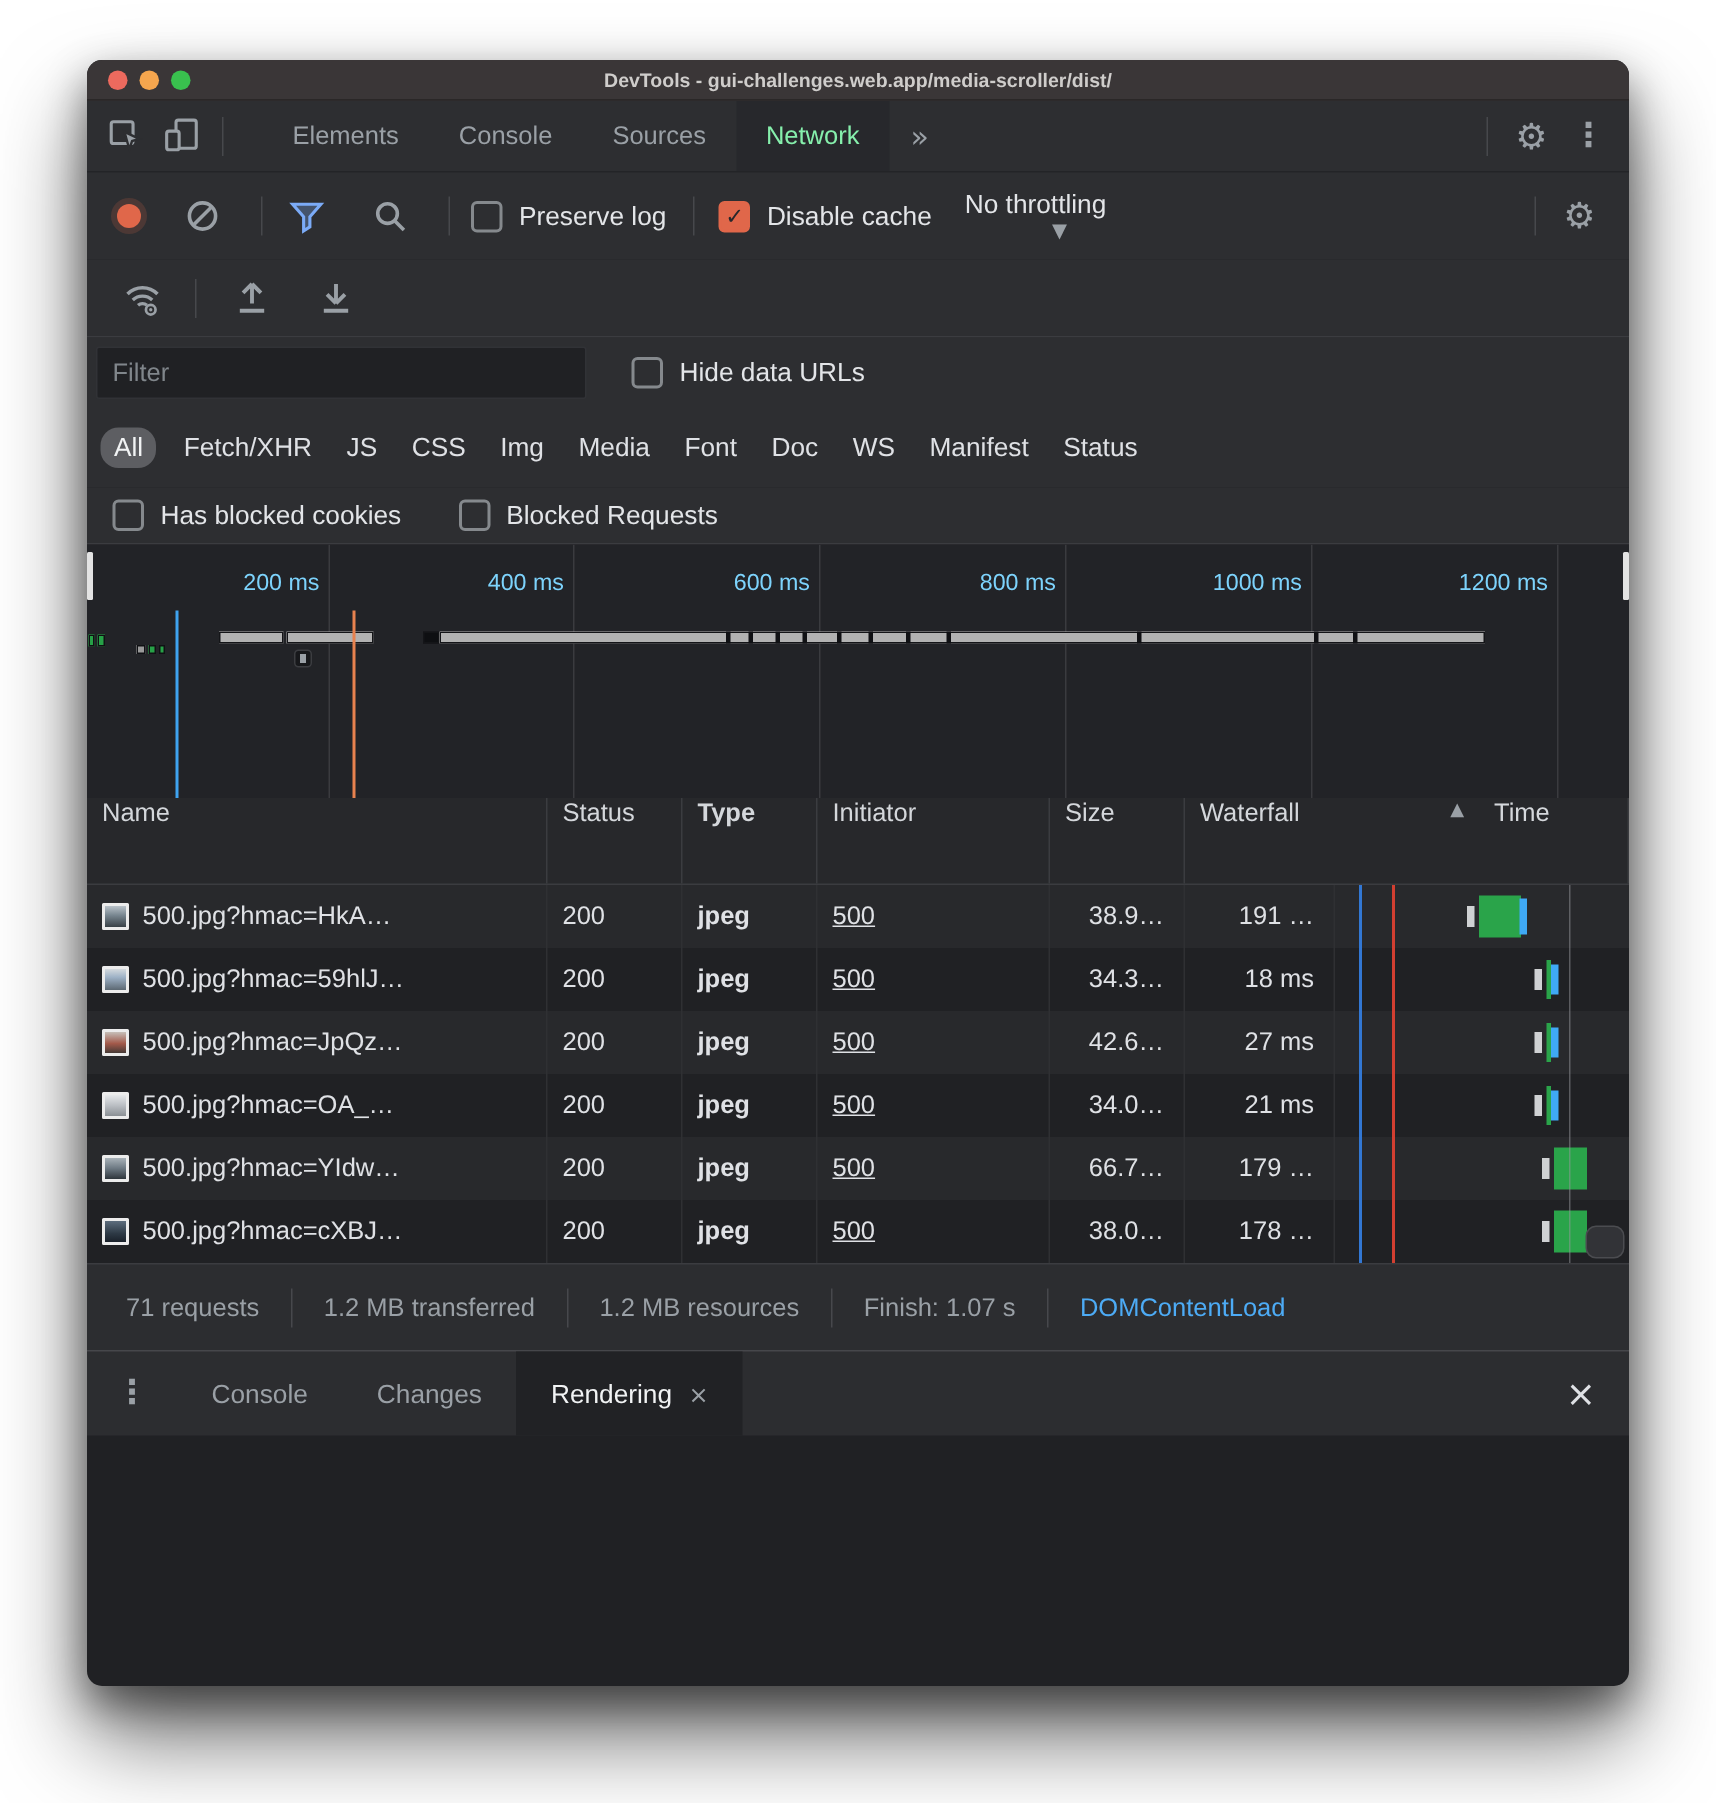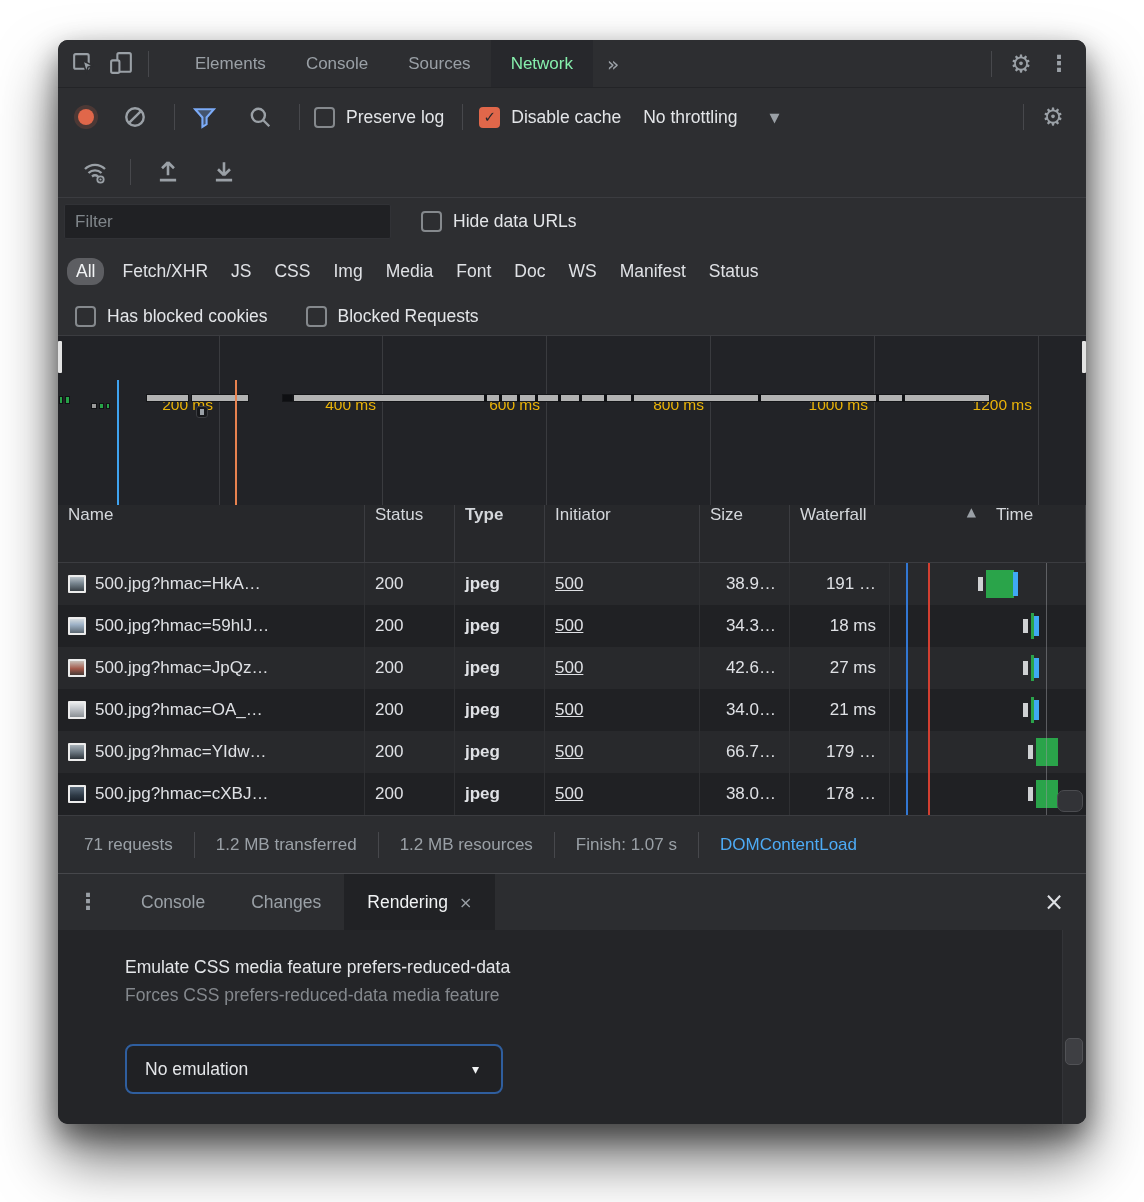--- a/index.html
+++ b/index.html
@@ -36,41 +36,41 @@
   
   .toolbar1 { flex: 0 0 58px; background: #2d2e31; display: flex; align-items: center; padding: 0 14px; }
   .record { width: 16px; height: 16px; border-radius: 50%; background: #e0674a; margin-left: 6px;
     box-shadow: 0 0 0 4px rgba(224,103,74,.18); flex: none; }
   .tspace { flex: 1; }
   .cb { width: 21px; height: 21px; border: 2px solid #85898d; border-radius: 4px; background: transparent;
     display: flex; align-items: center; justify-content: center; flex: none; }
   .cb.checked { background: #e0674a; border-color: #e0674a; }
   .cb i { font-style: normal; font-weight: 700; font-size: 15px; color: #26272b; line-height: 1; }
   .cblabel { font-size: 17.5px; color: #e3e5e8; margin-left: 11px; white-space: nowrap; }
-  .throttle { display: flex; align-items: center; font-size: 17.5px; color: #e3e5e8; }
+  .throttle { display: flex; align-items: center; font-size: 17.5px; color: #e3e5e8; flex-direction: column; }
   .throttle .arrow { font-size: 13px; color: #9aa0a6; margin-left: 32px; }
 
   
   .toolbar2 { flex: 0 0 52px; background: #2d2e31; display: flex; align-items: center; padding: 0 14px; border-bottom: 1px solid #3b3c40; }
 
   
   .filterrow { flex: 0 0 47px; background: #2d2e31; display: flex; align-items: center; padding: 0 6px; }
   .filterinput { width: 327px; height: 35px; background: #202124; border: 1px solid #313236; border-radius: 2px;
     color: #86efac; font-size: 17px; padding: 0 10px; outline: none; font-family: inherit; }
   .filterinput::placeholder { color: #80868b; }
   .pillsrow { flex: 0 0 53px; background: #2d2e31; display: flex; align-items: center; padding: 0 9px; gap: 23px; }
   .pill { font-size: 17.5px; color: #dfe1e5; white-space: nowrap; }
   .pill.active { background: #5d5e62; color: #f1f3f4; border-radius: 12px; padding: 3px 9px; margin-right: -5px; }
   .cbrow { flex: 0 0 38px; background: #2d2e31; display: flex; align-items: center; padding: 0 17px; gap: 38px; border-bottom: 1px solid #3b3c40; }
   .cbgroup { display: flex; align-items: center; }
 
   
   .overview { flex: 0 0 169px; background: #222327; position: relative; overflow: hidden; }
   .ov-grid { position: absolute; top: 0; bottom: 0; width: 1px; background: #3a3b3f; }
-  .ov-label { position: absolute; top: 17px; width: 112px; text-align: right; font-size: 15.5px; color: #eab308; margin-top: 43px; }
+  .ov-label { position: absolute; top: 17px; width: 112px; text-align: right; font-size: 15.5px; color: #7dd3fc; }
   .ov-bar { position: absolute; background: #b2b2b2; box-shadow: inset 0 0 0 1px #141518; }
   .ov-bar.dark { background: #0e0f12; }
   .ov-gap { position: absolute; top: 58px; height: 8px; width: 3px; background: #101114; }
   .ov-chip { position: absolute; box-shadow: inset 0 0 0 1px #101114; }
   .ov-marker { position: absolute; top: 44px; bottom: 0; width: 2px; }
   .ov-badge { position: absolute; width: 12px; height: 12px; background: #17181b; border: 1px solid #3c3d41; border-radius: 3px; }
   .ov-badge::after { content: ""; position: absolute; left: 3px; top: 2px; width: 4px; height: 6px; background: #9aa0a6; }
   .ov-handle { position: absolute; top: 5px; width: 4px; height: 32px; background: #e3e3e3; border-radius: 1px; }
 
   
@@ -133,20 +133,28 @@
     background: #3e3f43; border: 1px solid #515256; border-radius: 5px; }
 
   svg { display: block; }
 </style>
 </head>
 <body>
 
 <div class="page">
   <div class="window">
 
+    <div class="titlebar">
+      <div class="lights">
+        <span class="light red"></span>
+        <span class="light yellow"></span>
+        <span class="light green"></span>
+      </div>
+      <span class="wtitle">DevTools - gui-challenges.web.app/media-scroller/dist/</span>
+    </div>
 
     <div class="tabbar">
       <span class="ticon" style="margin-left:6px">
         <svg width="27" height="27" viewBox="0 0 26 26">
           <rect x="4" y="4" width="14" height="14" rx="1.5" fill="none" stroke="#9aa0a6" stroke-width="2"></rect>
           <path d="M12.5 10.5 L22 15 L17.4 16.4 L15.6 21.6 Z" fill="#9aa0a6" stroke="#2d2e31" stroke-width="1.5"></path>
         </svg>
       </span>
       <span class="ticon">
         <svg width="27" height="27" viewBox="0 0 26 26">
@@ -469,26 +477,15 @@
             <span>Changes</span>
           </div>
           <div class="dtab active">
             <span>Rendering</span>
             <span class="dx glyph">×</span>
           </div>
         </div>
       <span class="drawer-close glyph">×</span>
     </div>
 
-    <div class="rendering">
-      <div class="r-title">Emulate CSS media feature prefers-reduced-data</div>
-      <div class="r-sub">Forces CSS prefers-reduced-data media feature</div>
-      <div class="r-select">
-        <span>No emulation</span>
-        <span class="arrow glyph">▾</span>
-      </div>
-      <div class="r-scrolltrack">
-        <div class="r-scrollthumb"></div>
-      </div>
-    </div>
 
   </div>
 </div>
 
 </body></html>

